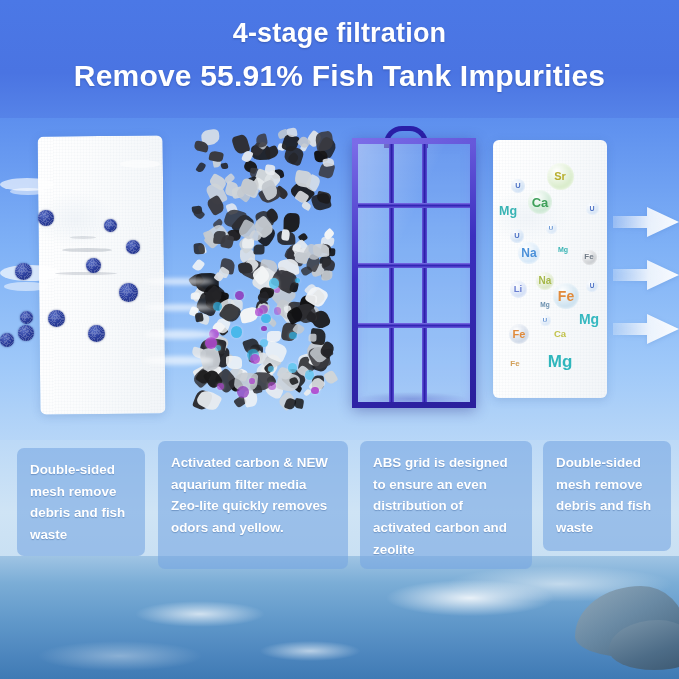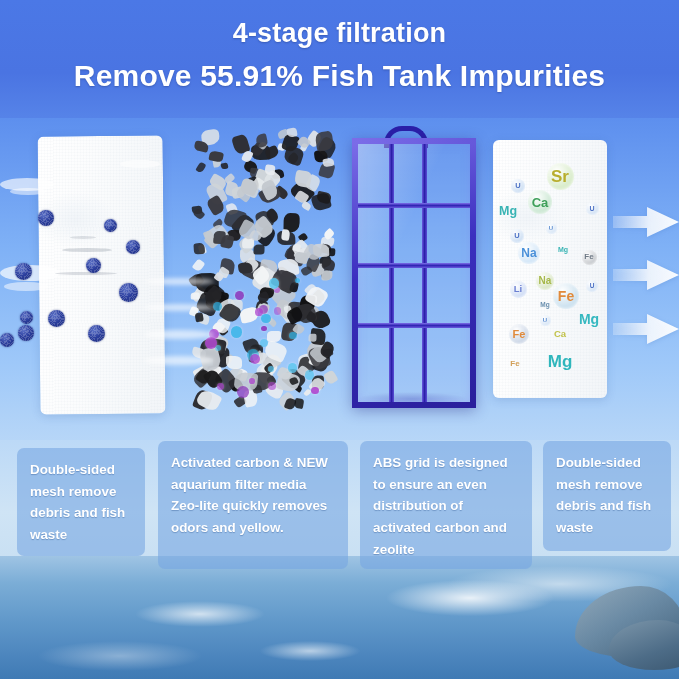--- a/index.html
+++ b/index.html
@@ -466,21 +466,21 @@
     <div class="gbar-v" style="left:31px;"></div>
     <div class="gbar-v" style="left:64px;"></div>
     <div class="gbar-h" style="top:59px;"></div>
     <div class="gbar-h" style="top:119px;"></div>
     <div class="gbar-h" style="top:179px;"></div>
   </div>
 
   <div class="panel mesh-pad" style="left:493px;top:140px;width:114px;height:258px;"></div>
   <div id="minerals">
       <div class="mineral" style="left: 511px; top: 179px; width: 14px; height: 14px; font-size: 7.5px; color: rgb(74, 111, 196); background: radial-gradient(circle at 36% 30%, rgb(255, 255, 255) 0%, rgb(207, 224, 244) 62%, rgb(207, 224, 244) 100%); box-shadow: rgba(255, 255, 255, 0.9) 0px 0px 3px inset;">U</div>
-      <div class="mineral" style="left: 546.5px; top: 162.5px; width: 27px; height: 27px; font-size: 17px; color: rgb(184, 174, 46); background: radial-gradient(circle at 36% 30%, rgb(255, 255, 255) 0%, rgb(219, 237, 205) 62%, rgb(219, 237, 205) 100%); box-shadow: rgba(255, 255, 255, 0.9) 0px 0px 3px inset; text-align: right;">Sr</div>
+      <div class="mineral" style="left: 546.5px; top: 162.5px; width: 27px; height: 27px; font-size: 11px; color: rgb(184, 174, 46); background: radial-gradient(circle at 36% 30%, rgb(255, 255, 255) 0%, rgb(219, 237, 205) 62%, rgb(219, 237, 205) 100%); box-shadow: rgba(255, 255, 255, 0.9) 0px 0px 3px inset; text-align: right;">Sr</div>
       <div class="mineral" style="left: 528px; top: 190px; width: 24px; height: 24px; font-size: 13px; color: rgb(63, 160, 90); background: radial-gradient(circle at 36% 30%, rgb(255, 255, 255) 0%, rgb(207, 233, 214) 62%, rgb(207, 233, 214) 100%); box-shadow: rgba(255, 255, 255, 0.9) 0px 0px 3px inset;">Ca</div>
       <div class="mineral" style="left: 585.5px; top: 201.5px; width: 13px; height: 13px; font-size: 7px; color: rgb(74, 111, 196); background: radial-gradient(circle at 36% 30%, rgb(255, 255, 255) 0%, rgb(212, 227, 245) 62%, rgb(212, 227, 245) 100%); box-shadow: rgba(255, 255, 255, 0.9) 0px 0px 3px inset;">U</div>
       <div class="mineral plain" style="left: 497px; top: 200px; width: 22px; height: 22px; font-size: 12.5px; color: rgb(57, 180, 180);">Mg</div>
       <div class="mineral" style="left: 510px; top: 229px; width: 14px; height: 14px; font-size: 7.5px; color: rgb(74, 111, 196); background: radial-gradient(circle at 36% 30%, rgb(255, 255, 255) 0%, rgb(207, 224, 244) 62%, rgb(207, 224, 244) 100%); box-shadow: rgba(255, 255, 255, 0.9) 0px 0px 3px inset;">U</div>
       <div class="mineral" style="left: 518px; top: 242px; width: 22px; height: 22px; font-size: 12px; color: rgb(74, 144, 217); background: radial-gradient(circle at 36% 30%, rgb(255, 255, 255) 0%, rgb(214, 232, 248) 62%, rgb(214, 232, 248) 100%); box-shadow: rgba(255, 255, 255, 0.9) 0px 0px 3px inset;">Na</div>
       <div class="mineral plain" style="left: 556.5px; top: 242.5px; width: 13px; height: 13px; font-size: 7px; color: rgb(57, 180, 180);">Mg</div>
       <div class="mineral" style="left: 581.5px; top: 249.5px; width: 15px; height: 15px; font-size: 8px; color: rgb(111, 122, 134); background: radial-gradient(circle at 36% 30%, rgb(255, 255, 255) 0%, rgb(201, 204, 208) 62%, rgb(201, 204, 208) 100%); box-shadow: rgba(255, 255, 255, 0.9) 0px 0px 3px inset;">Fe</div>
       <div class="mineral" style="left: 545.5px; top: 222.5px; width: 11px; height: 11px; font-size: 6px; color: rgb(95, 143, 208); background: radial-gradient(circle at 36% 30%, rgb(255, 255, 255) 0%, rgb(216, 230, 246) 62%, rgb(216, 230, 246) 100%); box-shadow: rgba(255, 255, 255, 0.9) 0px 0px 3px inset;">U</div>
       <div class="mineral" style="left: 536px; top: 272px; width: 18px; height: 18px; font-size: 10px; color: rgb(166, 184, 74); background: radial-gradient(circle at 36% 30%, rgb(255, 255, 255) 0%, rgb(219, 231, 200) 62%, rgb(219, 231, 200) 100%); box-shadow: rgba(255, 255, 255, 0.9) 0px 0px 3px inset;">Na</div>
       <div class="mineral" style="left: 509.5px; top: 280.5px; width: 17px; height: 17px; font-size: 9.5px; color: rgb(106, 127, 210); background: radial-gradient(circle at 36% 30%, rgb(255, 255, 255) 0%, rgb(211, 223, 246) 62%, rgb(211, 223, 246) 100%); box-shadow: rgba(255, 255, 255, 0.9) 0px 0px 3px inset;">Li</div>

